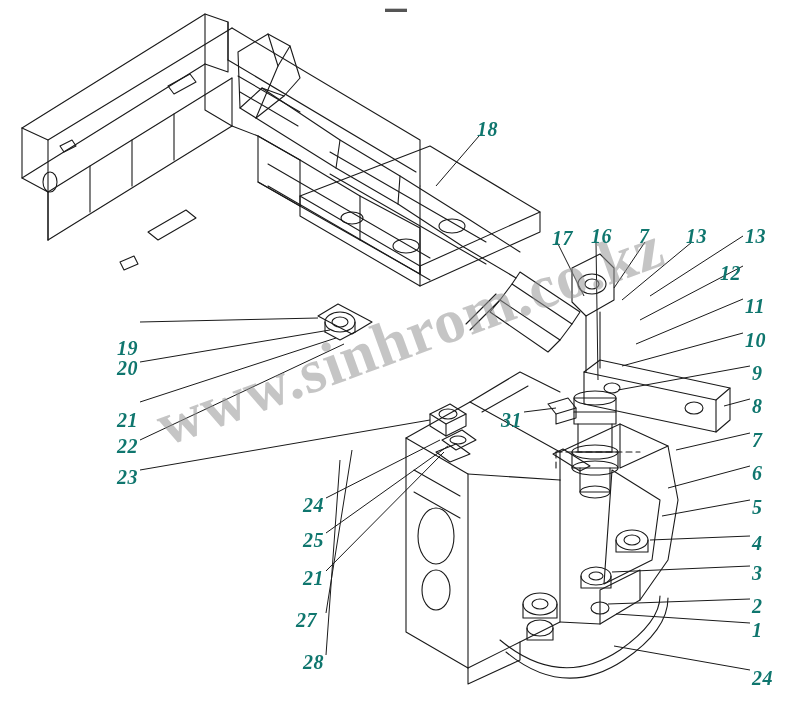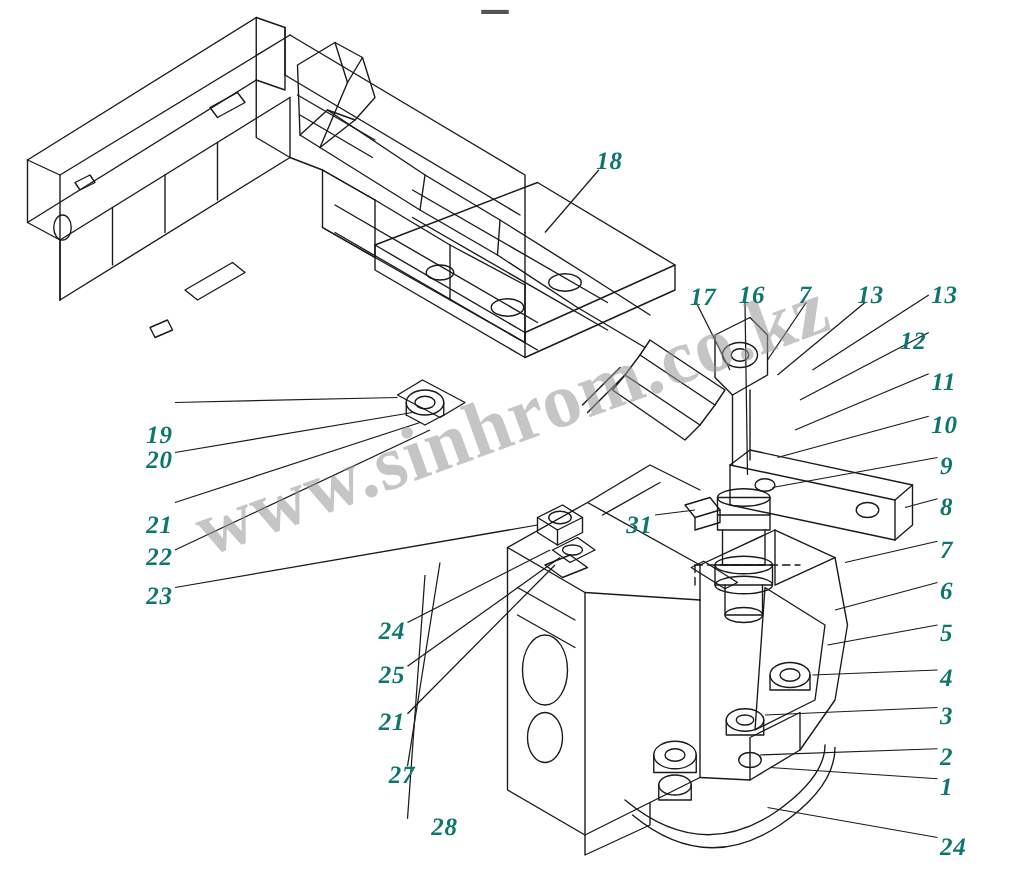--- a/index.html
+++ b/index.html
@@ -282,17 +282,17 @@
       <div class="callout" style="left: 752px; top: 668px;">24</div>
       <div class="callout" style="left: 501px; top: 410px;">31</div>
       <div class="callout" style="left: 117px; top: 318px; margin-top: 20px;">19</div>
       <div class="callout" style="left: 117px; top: 358px; text-align: right;">20</div>
       <div class="callout" style="left: 117px; top: 410px;">21</div>
       <div class="callout" style="left: 117px; top: 436px;">22</div>
       <div class="callout" style="left: 117px; top: 467px;">23</div>
       <div class="callout" style="left: 303px; top: 495px;">24</div>
       <div class="callout" style="left: 303px; top: 530px; text-align: right;">25</div>
       <div class="callout" style="left: 303px; top: 568px;">21</div>
-      <div class="callout" style="left: 311px; top: 610px;">27</div>
-      <div class="callout" style="left: 303px; top: 652px; margin-left: 42px;">28</div>
+      <div class="callout" style="left: 296px; top: 610px;">27</div>
+      <div class="callout" style="left: 303px; top: 652px;">28</div>
     </div>
 
 </div>
 
 </body></html>

